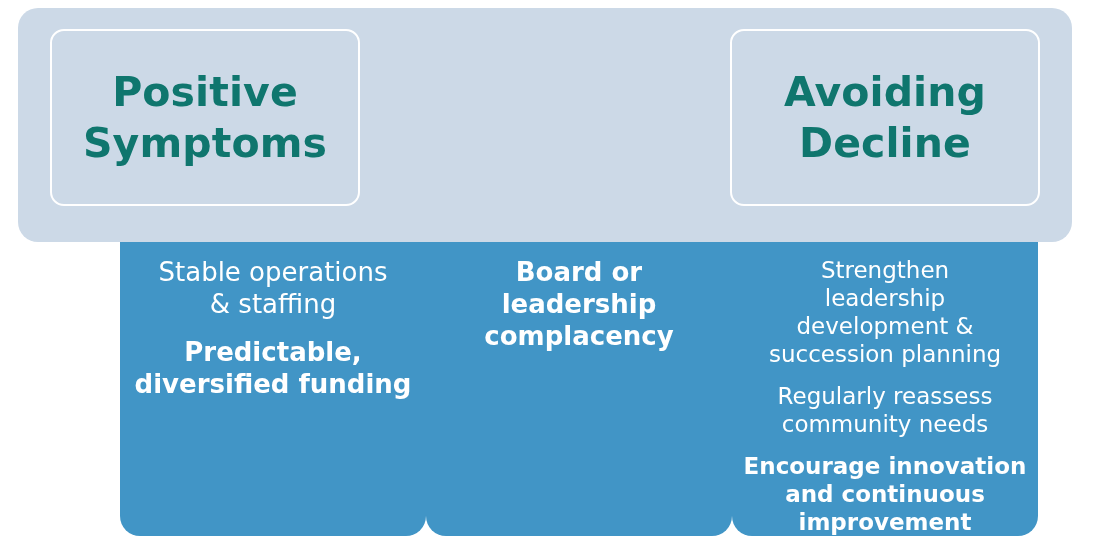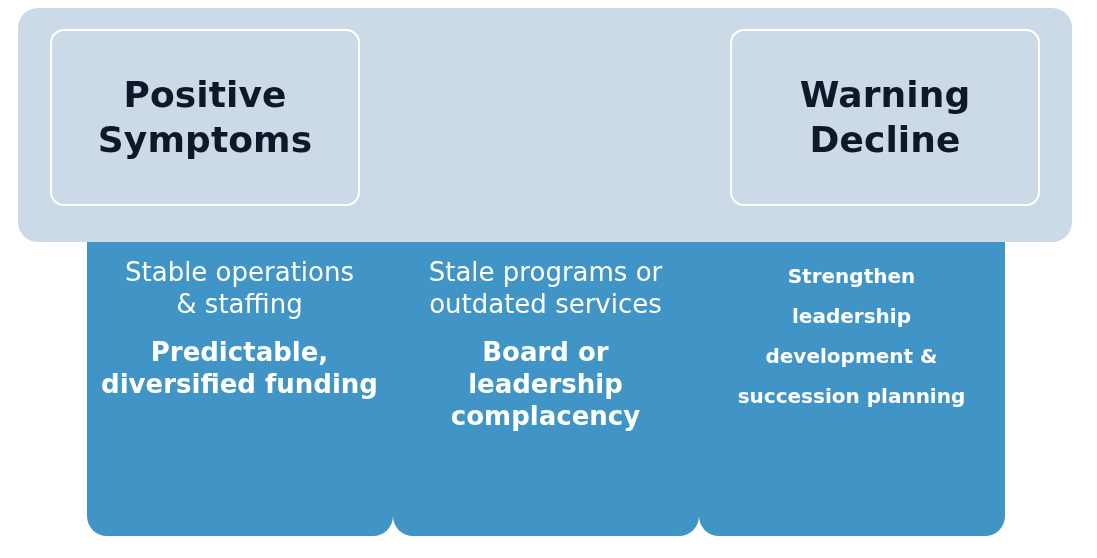--- a/index.html
+++ b/index.html
@@ -43,38 +43,38 @@
     background: #ccd9e7;
     border: 2px solid #ffffff;
     border-radius: 14px;
     box-sizing: border-box;
     display: flex;
     align-items: center;
     justify-content: center;
     padding: 6px 10px;
   }
   .header-title {
-    color: #0f172a;
-    font-size: 36px;
+    color: #0f766e;
+    font-size: 41px;
     font-weight: bold;
     line-height: 1.24;
     text-align: center;
     letter-spacing: 0.1px;
     white-space: pre-line;
   }
 
   
   #body-row {
     position: absolute;
     left: 53px;
     top: 242px;
     width: 985px;
     height: 294px;
     display: flex;
-    justify-content: center;
+    justify-content: flex-end;
     align-items: stretch;
   }
   .body-card {
     width: 306px;
     background: #4195c6;
     border-radius: 0 0 20px 20px;
     box-sizing: border-box;
     padding: 14px 8px 10px 8px;
     display: flex;
     flex-direction: column;
@@ -85,22 +85,22 @@
     color: #ffffff;
     text-align: center;
     white-space: pre-line;
   }
   .size-lg .item {
     font-size: 26px;
     line-height: 32px;
     margin-bottom: 16px;
   }
   .size-sm .item {
-    font-size: 20px;
-    line-height: 40px;
+    font-size: 23px;
+    line-height: 28px;
     margin-bottom: 14px;
   }
   .body-card .item:last-child {
     margin-bottom: 0;
     font-weight: bold;
   }
 </style>
 </head>
 <body>
 
@@ -108,43 +108,46 @@
 
 <div id="header-row">
 
   <div class="header-card">
     <div class="header-title">Positive
 Symptoms</div>
   </div>
 
 
   <div class="header-card">
-    <div class="header-title">Warning
+    <div class="header-title">Avoiding
 Decline</div>
   </div>
 
 </div>
 
 <div id="body-row">
 
   <div class="body-card size-lg">
     <div class="item">Stable operations
 &amp; staffing</div>
     <div class="item">Predictable,
 diversified funding</div>
   </div>
 
   <div class="body-card size-lg">
-    <div class="item">Stale programs or
-outdated services</div>
     <div class="item">Board or
 leadership
 complacency</div>
   </div>
 
   <div class="body-card size-sm">
     <div class="item">Strengthen
 leadership
 development &amp;
 succession planning</div>
+    <div class="item">Regularly reassess
+community needs</div>
+    <div class="item">Encourage innovation
+and continuous
+improvement</div>
   </div>
 
 </div>
 
 </body></html>

